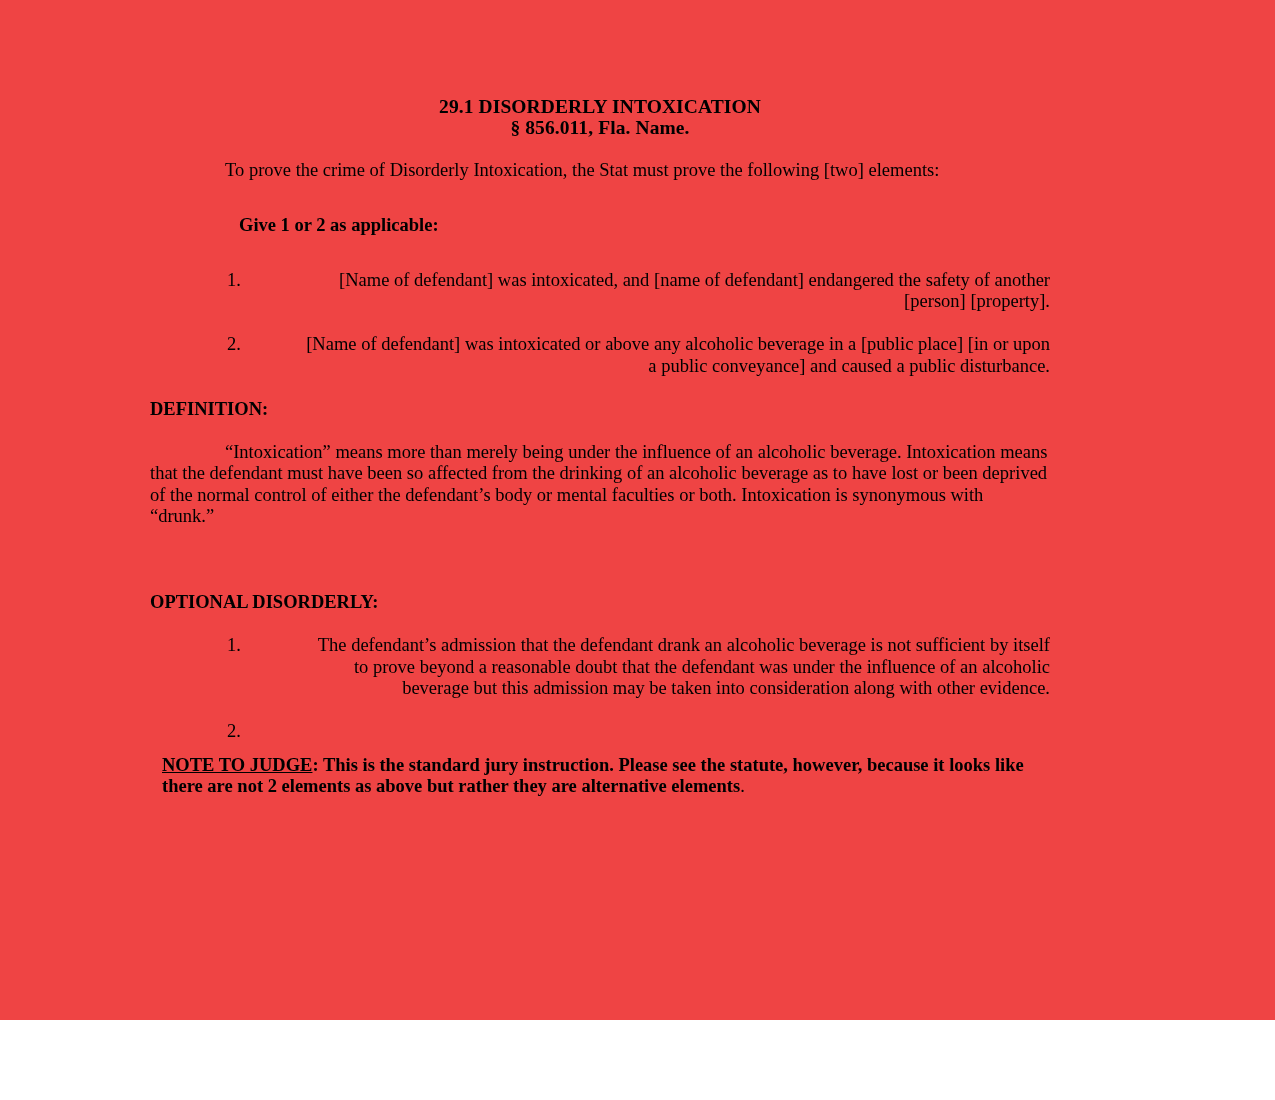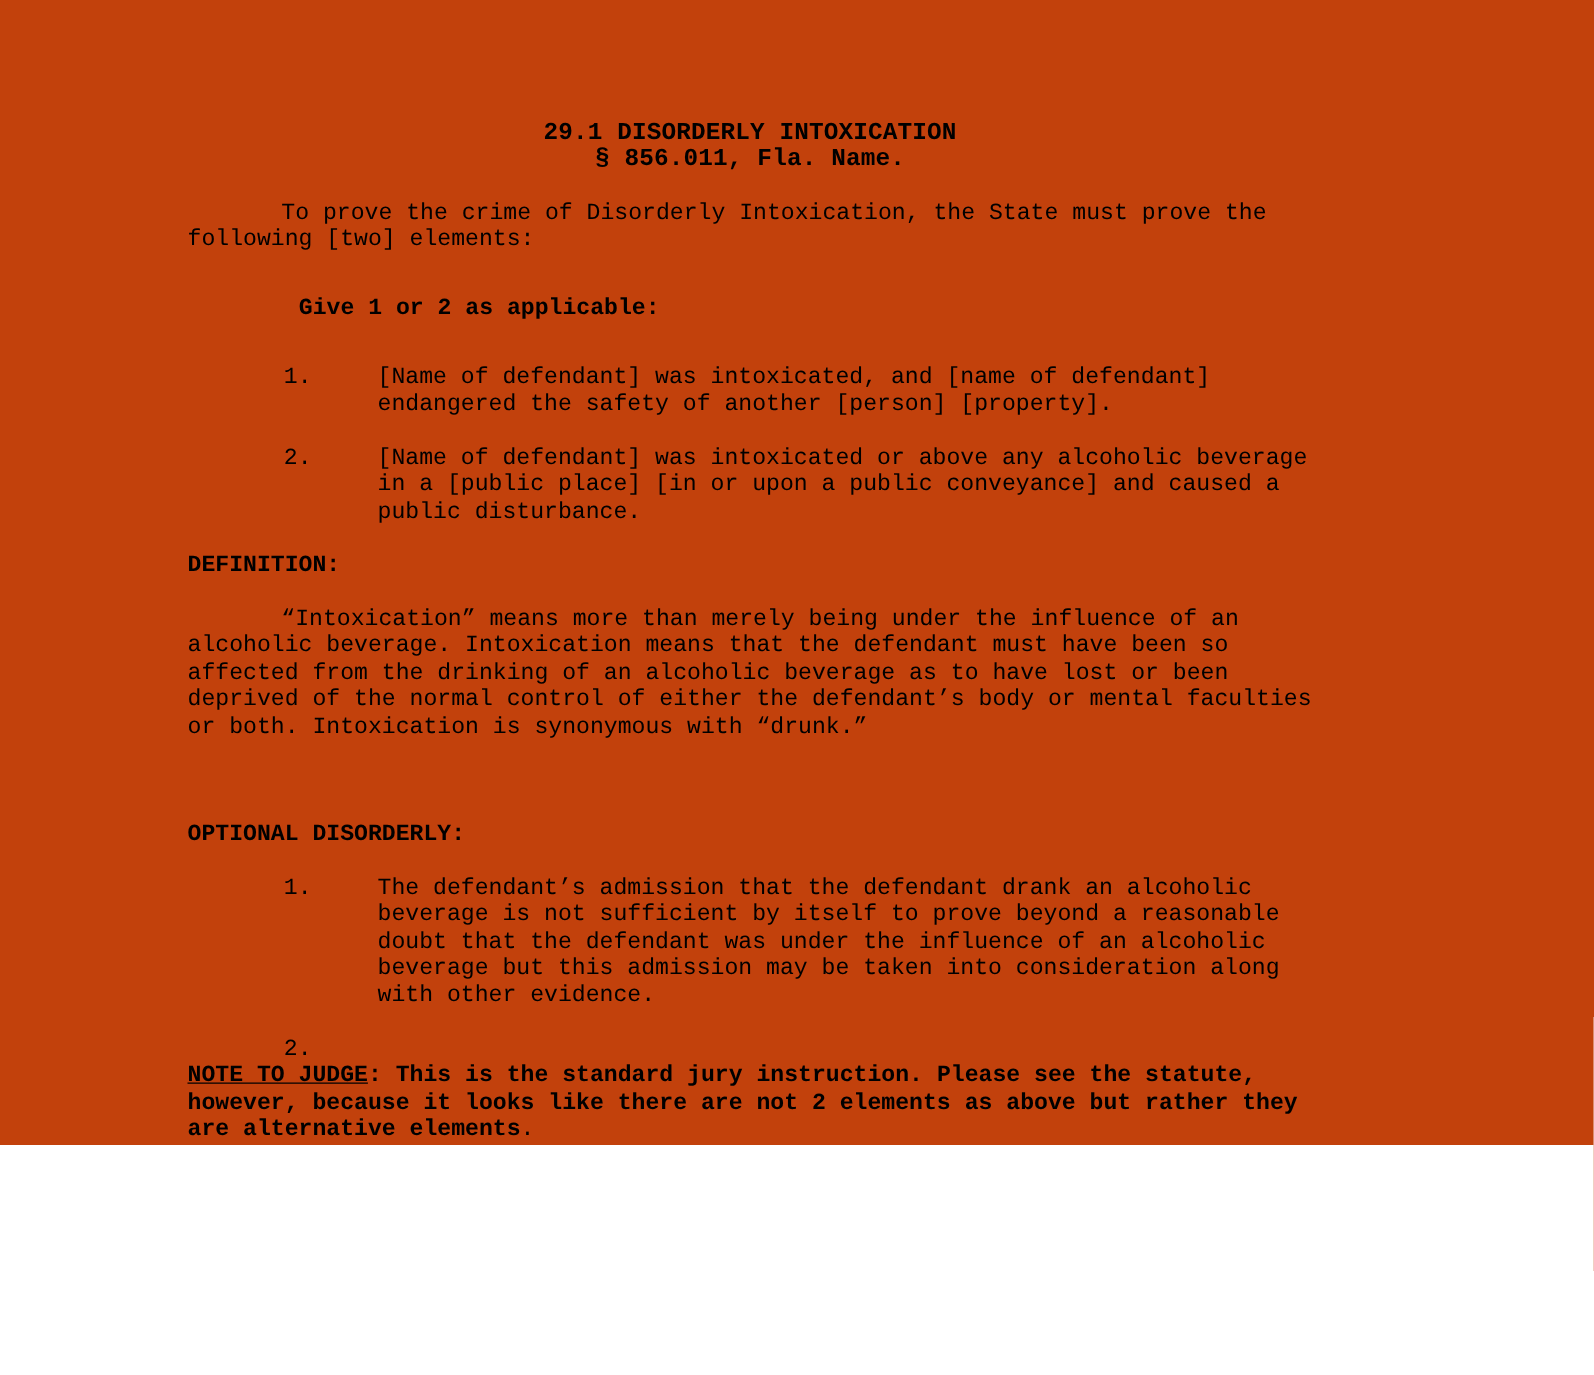--- a/index.html
+++ b/index.html
@@ -4,24 +4,24 @@
 <title>Jury Instruction Document</title>
 <style>
   html, body {
     margin: 0;
     padding: 0;
     background: #ffffff;
   }
   .page {
     position: relative;
     width: 1275px;
-    height: 916px;
-    background: #c2410c;
+    height: 1020px;
+    background: #ef4444;
     box-sizing: border-box;
-    font-family: Liberation Mono, monospace;
+    font-family: Liberation Serif, serif;
     color: #000000;
     overflow: hidden;
   }
   .content {
     position: absolute;
     left: 150px;
     top: 96px;
     width: 900px;
   }
 
@@ -73,28 +73,29 @@
   }
   .num-item .num {
     position: absolute;
     left: 77px;
     top: 0;
     width: 40px;
     text-align: left;
   }
   .num-item .num-text {
     display: block;
+    text-align: right;
   }
 
   
   .note-block {
     font-size: 18.5px;
     line-height: 21.5px;
     font-weight: bold;
-    margin: 0;
+    margin: 12px;
   }
   .note-label {
     font-weight: bold;
     text-decoration: underline;
   }
   .note-period {
     font-weight: normal;
   }
 </style>
 </head>
@@ -103,21 +104,21 @@
 <div class="page">
   <div class="content">
 
     <div class="title-block">
       <span class="title-line-1">29.1 DISORDERLY INTOXICATION</span>
       <span class="title-line-2">§ 856.011, Fla. Name.</span>
     </div>
 
     <div class="spacer-line"></div>
 
-    <p class="para para-indent">To prove the crime of Disorderly Intoxication, the State must prove the following [two] elements:</p>
+    <p class="para para-indent">To prove the crime of Disorderly Intoxication, the Stat must prove the following [two] elements:</p>
 
     <div class="spacer-line"></div>
 
     <p class="heading-bold-indent">Give 1 or 2 as applicable:</p>
 
     <div class="spacer-line"></div>
 
     <div class="num-item">
       <span class="num">1.</span>
       <span class="num-text">[Name of defendant] was intoxicated, and [name of defendant] endangered the safety of another [person] [property].</span>

